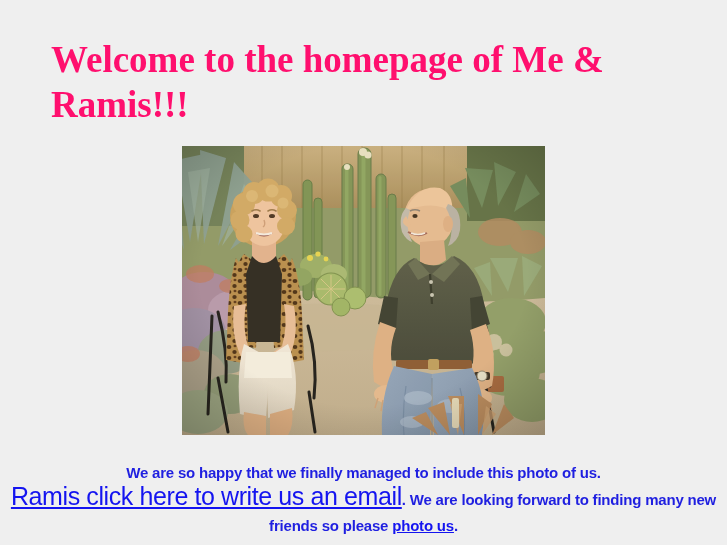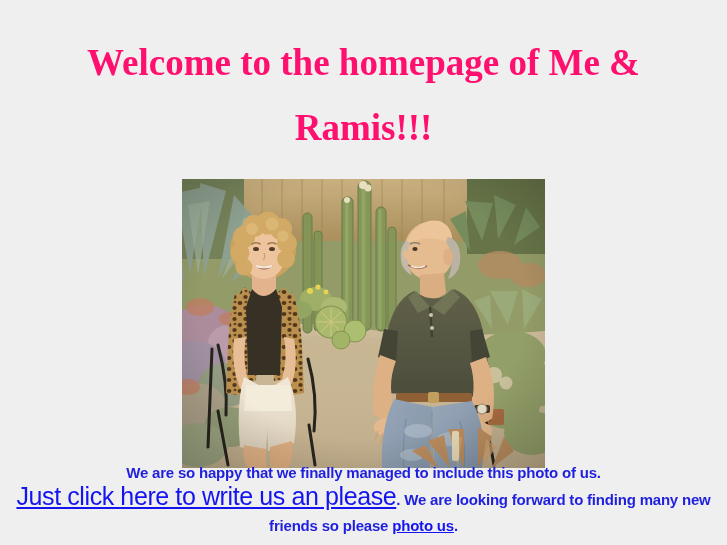--- a/index.html
+++ b/index.html
@@ -11,27 +11,27 @@
     width: 727px;
     height: 545px;
     background: #efefef;
     font-family: "Liberation Sans", sans-serif;
     overflow: hidden;
     position: relative;
   }
 
   
   .page-title {
-    margin: 4px;
+    margin: 11px;
     padding: 26px 40px 0 40px;
-    text-align: center;
+    text-align: left;
     font-family: "Liberation Serif", "DejaVu Serif", serif;
     font-weight: bold;
     font-size: 37px;
-    line-height: 65px;
+    line-height: 45px;
     color: #ff0f6e;
     letter-spacing: 0px;
   }
 
   
   .photo-wrap {
     width: 100%;
     text-align: center;
     margin-top: 19px;
   }
@@ -404,14 +404,14 @@
       <rect x="270" y="252" width="7" height="30" rx="2" fill="#e6dcbe"></rect>
 
       <rect x="0" y="0" width="363" height="289" fill="#d8a85a" opacity="0.07"></rect>
       <rect x="0" y="0" width="363" height="289" fill="url(#vign)"></rect>
     </svg>
   </div>
 </div>
 
 <div class="caption-block">
   <span class="caption-line1">We are so happy that we finally managed to include this photo of us.</span>
-  <span class="caption-line2"><a class="email-link">Just click here to write us an please</a><span>. We are looking forward to finding many new friends so please </span><a class="inline-link">photo us</a><span>.</span></span>
+  <span class="caption-line2"><a class="email-link">Ramis click here to write us an email</a><span>. We are looking forward to finding many new friends so please </span><a class="inline-link">photo us</a><span>.</span></span>
 </div>
 
 </body></html>

